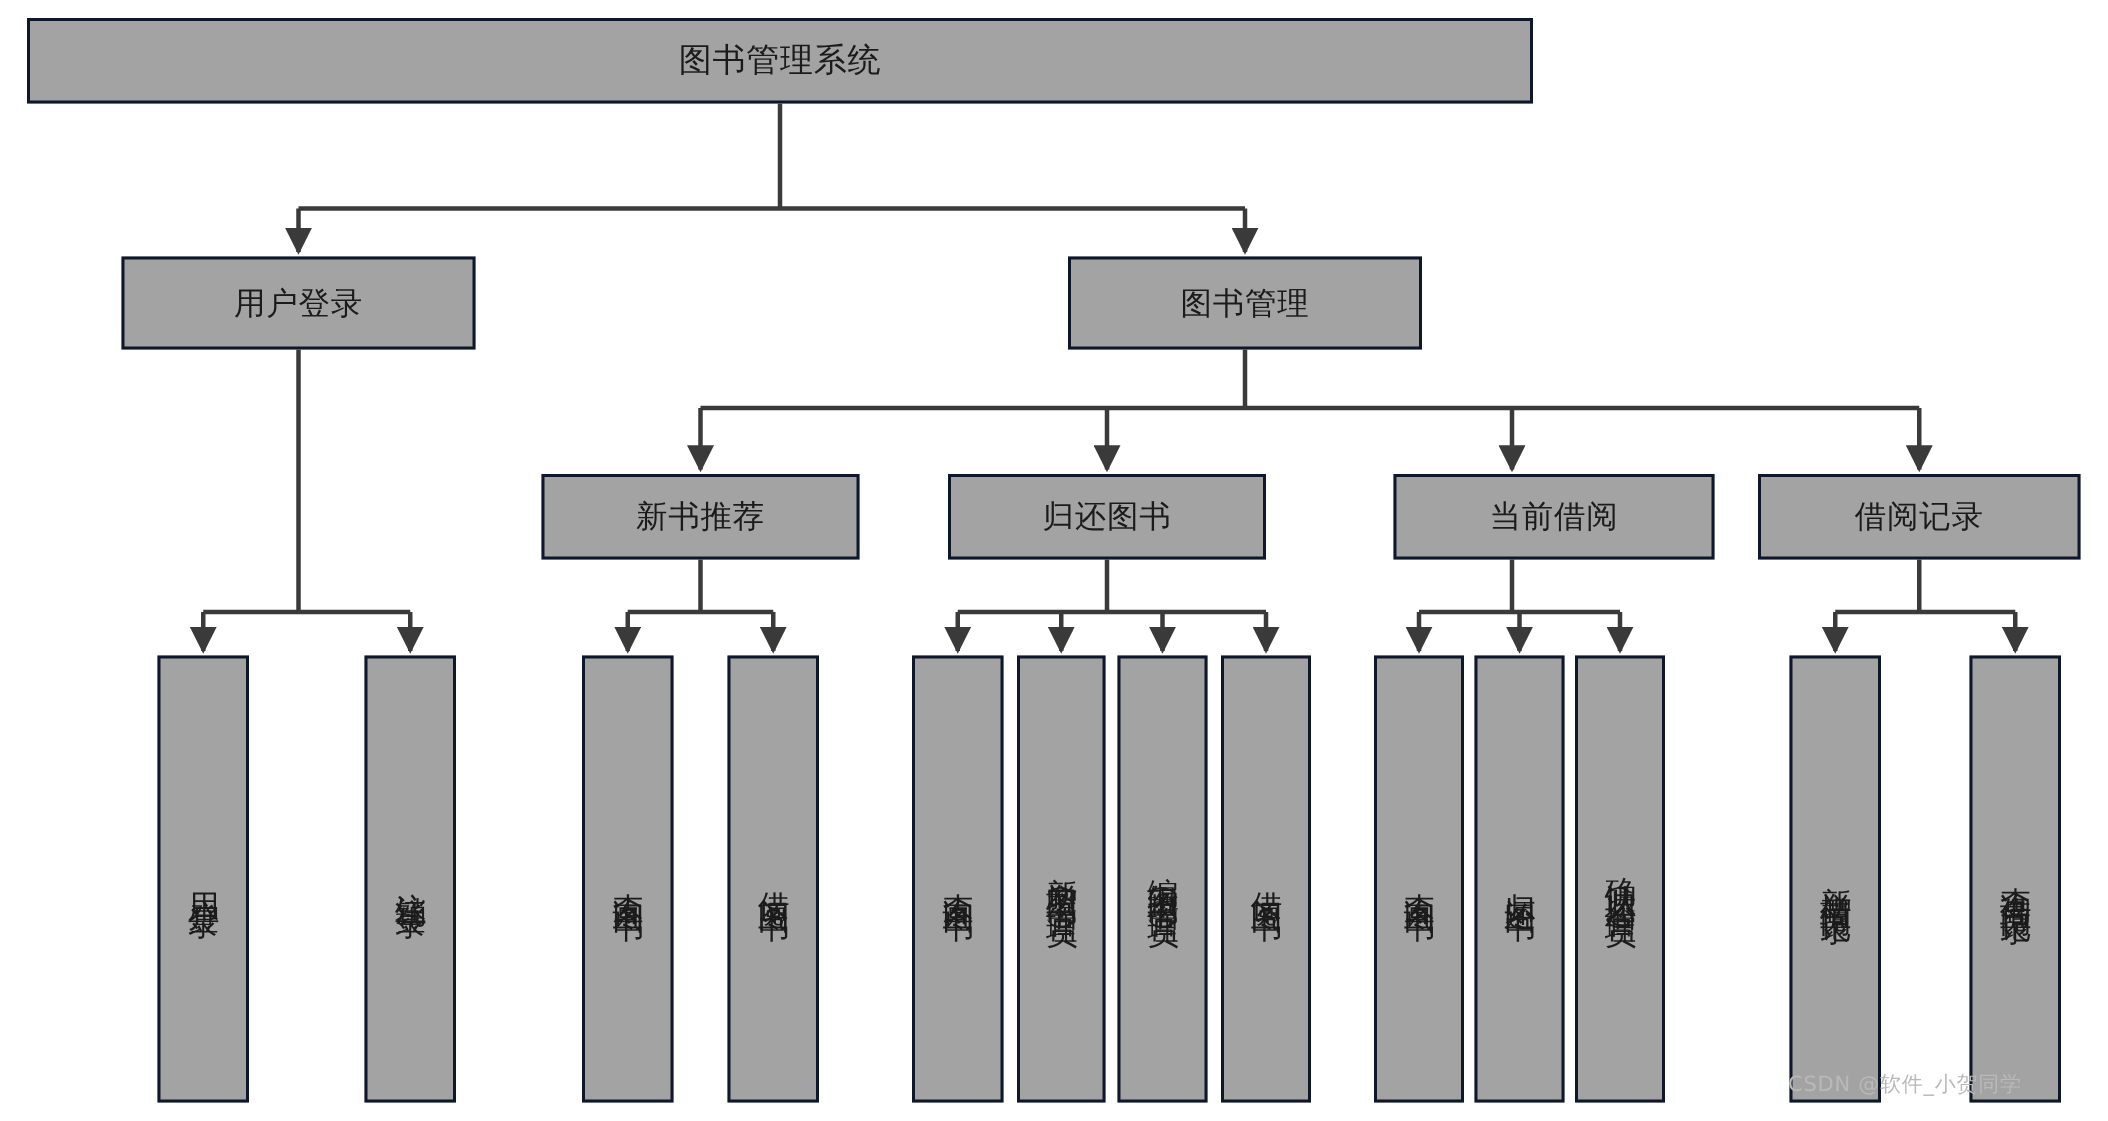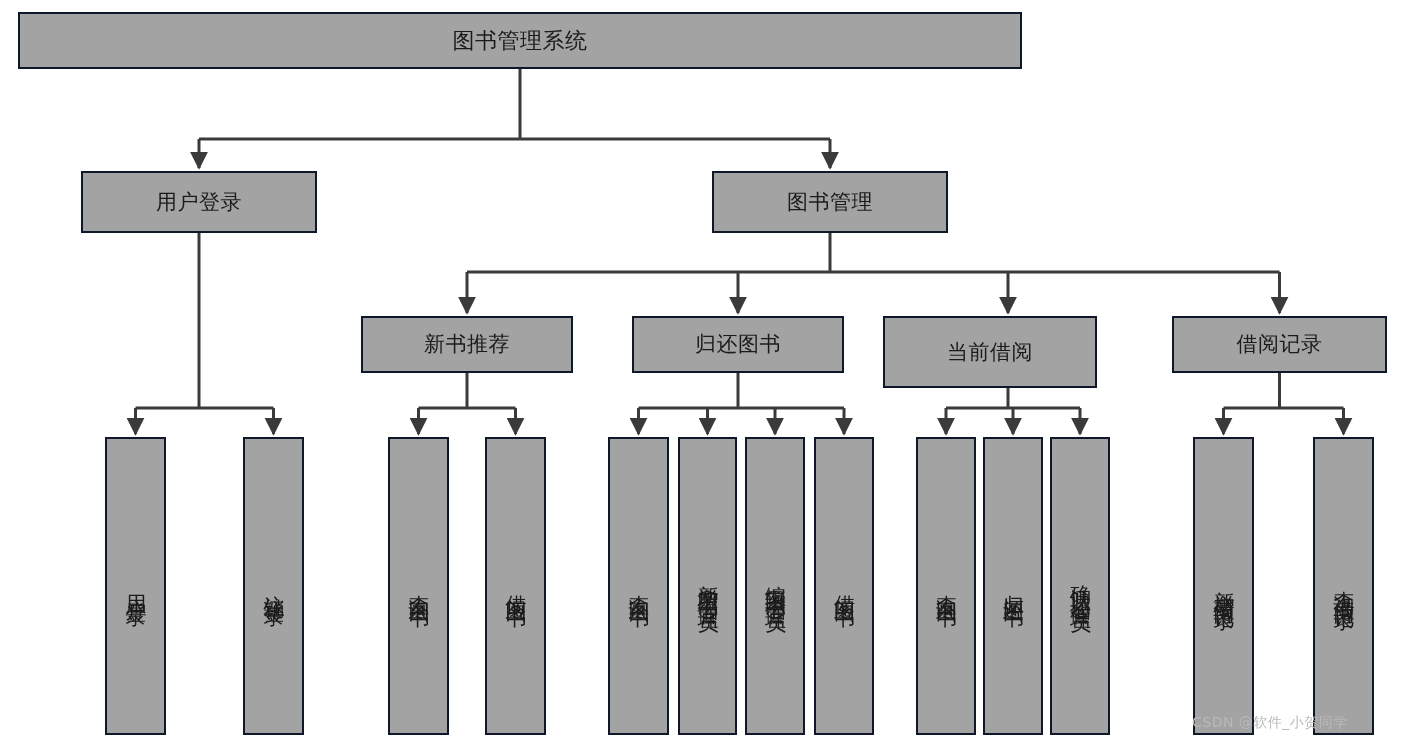--- a/index.html
+++ b/index.html
@@ -117,21 +117,21 @@
         <span class="label">图书管理</span>
       </div>
     </div>
   <div id="l3-container">
       <div class="node" style="left: 361px; top: 316px; width: 212px; height: 57px;">
         <span class="label">新书推荐</span>
       </div>
       <div class="node" style="left: 632px; top: 316px; width: 212px; height: 57px;">
         <span class="label">归还图书</span>
       </div>
-      <div class="node" style="left: 883px; top: 316px; width: 214px; height: 72px;">
+      <div class="node" style="left: 929px; top: 316px; width: 214px; height: 57px;">
         <span class="label">当前借阅</span>
       </div>
       <div class="node" style="left: 1172px; top: 316px; width: 215px; height: 57px; justify-content: center;">
         <span class="label">借阅记录</span>
       </div>
     </div>
   <div id="leaf-container">
       <div class="node vertical" style="left: 105px; top: 437px; width: 61px; height: 298px;">
         <span class="label">用户登录</span>
       </div>

